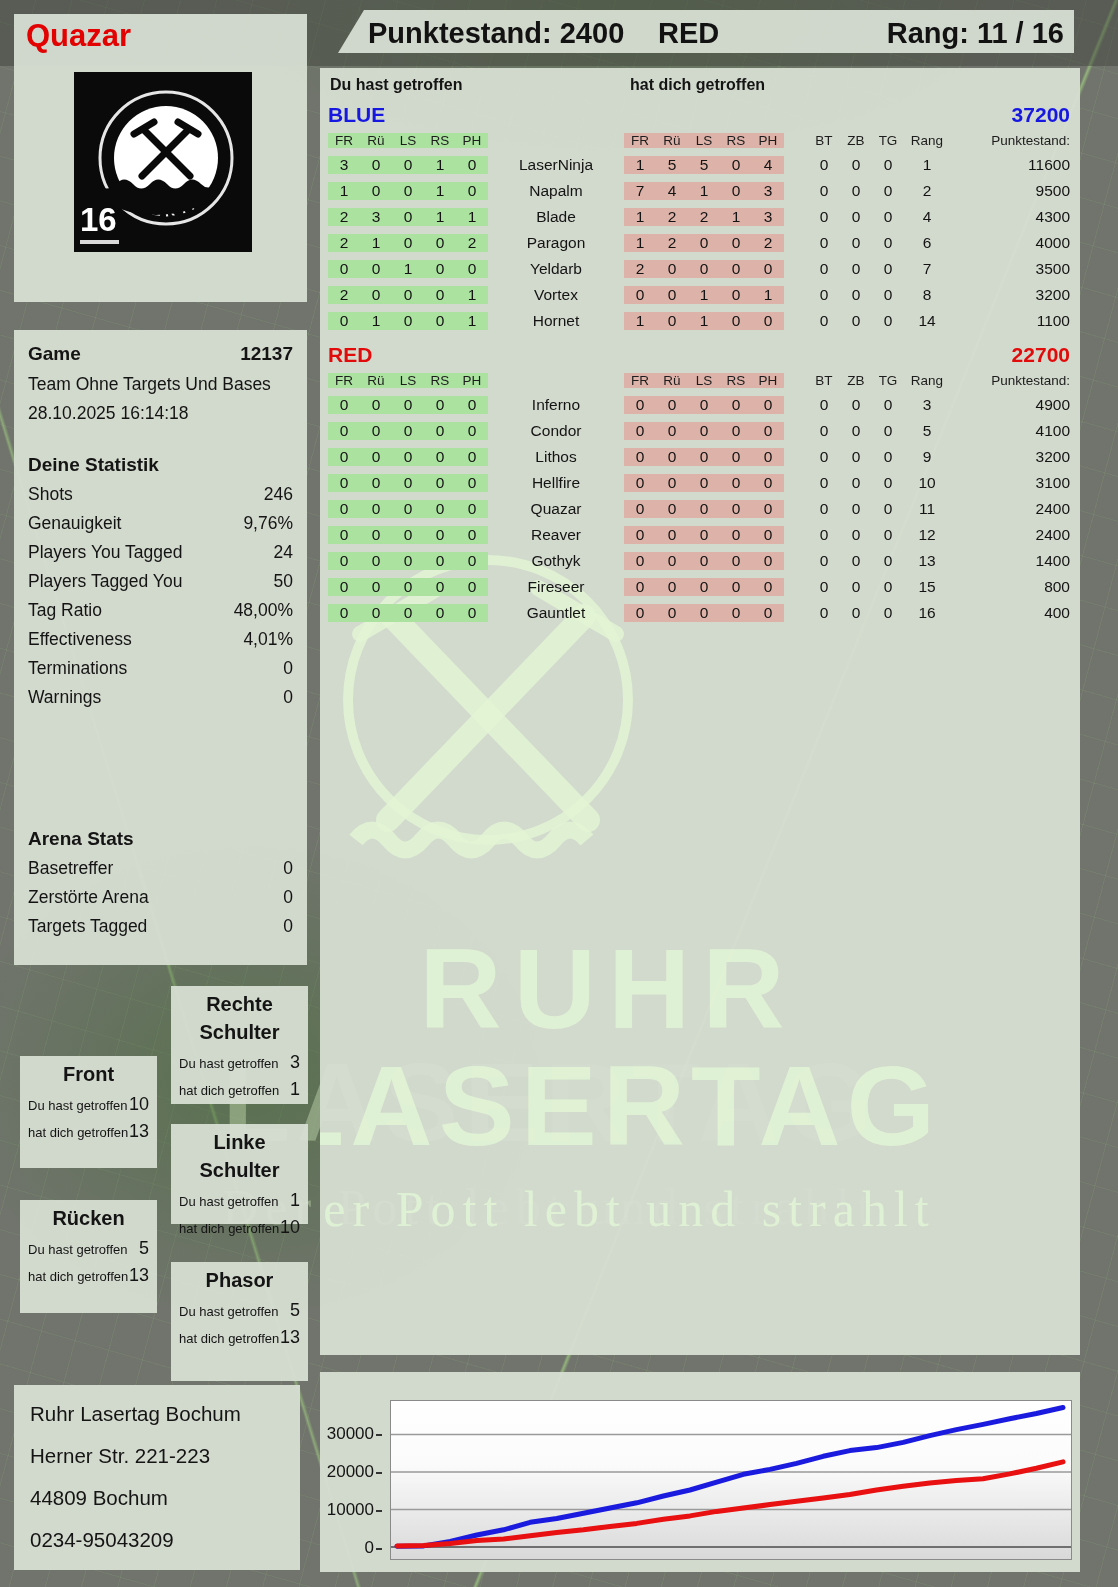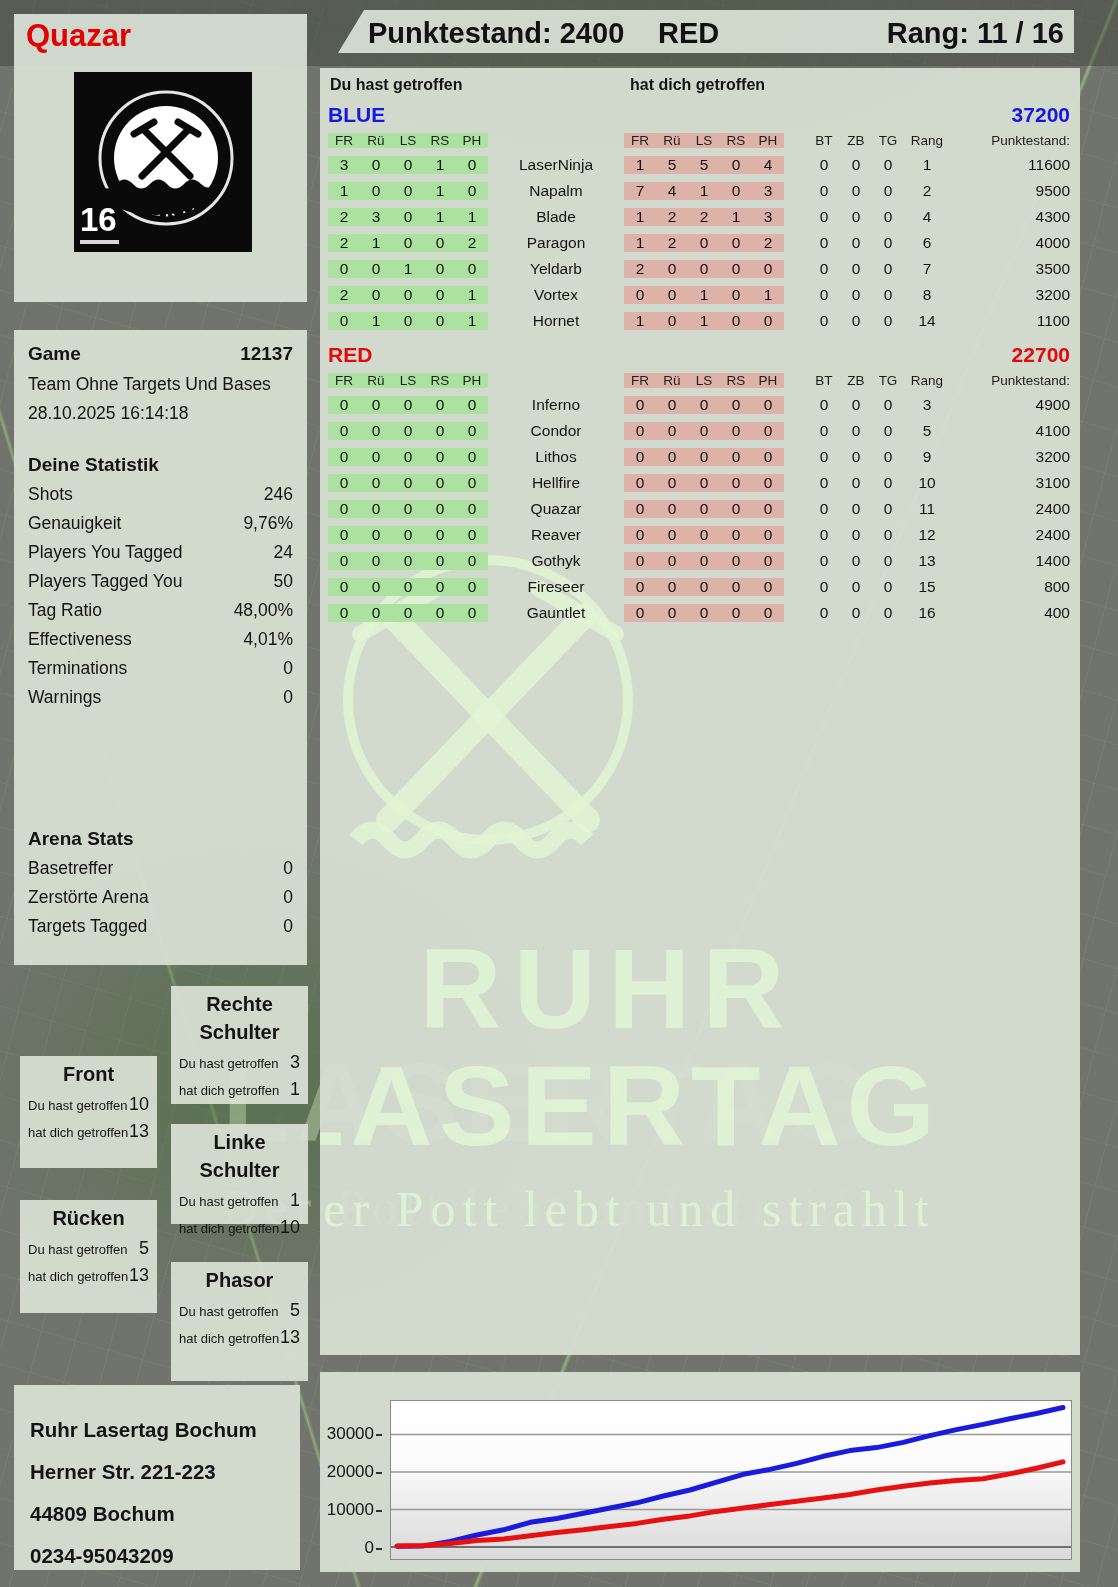--- a/index.html
+++ b/index.html
@@ -51,21 +51,21 @@
   .bp{padding:4px 8px;font-size:13px;color:#141414;}
   .bp .t{text-align:center;font-weight:bold;font-size:20px;line-height:28px;}
   .bp .r{display:flex;justify-content:space-between;align-items:baseline;margin-top:6px;}
   .bp .r .v{font-size:18px;}
   .bp0{left:20px;top:1056px;width:137px;height:112px;}
   .bp1{left:20px;top:1192px;width:137px;height:113px;margin-top:8px;}
   .bp2{left:171px;top:986px;width:137px;height:118px;}
   .bp3{left:171px;top:1124px;width:137px;height:100px;}
   .bp4{left:171px;top:1262px;width:137px;height:119px;}
   
-  .p-addr{left:14px;top:1385px;width:286px;height:185px;padding:24px 16px;font-size:20.5px;color:#141414;font-weight:bold;}
+  .p-addr{left:14px;top:1385px;width:286px;height:185px;padding:8px 16px;font-size:20.5px;color:#141414;}
   .p-addr div{line-height:42px;}
   
   .p-main{left:320px;top:68px;width:760px;height:1287px;padding:6px 8px;overflow:hidden;}
   .wm-main{position:absolute;left:0;top:0;width:100%;height:100%;pointer-events:none;
     color:rgba(226,245,213,.85);}
   .wm-main .l1,.wm-main .l2{position:absolute;width:100%;text-align:center;font-weight:bold;
     white-space:nowrap;}
   .wm-main .l1{top:855px;font-size:114px;letter-spacing:12px;left:-92px;}
   .wm-main .l2{top:972px;font-size:114px;letter-spacing:6px;left:-92px;}
   .wm-main .sl{position:absolute;top:1112px;width:100%;left:-92px;text-align:center;

